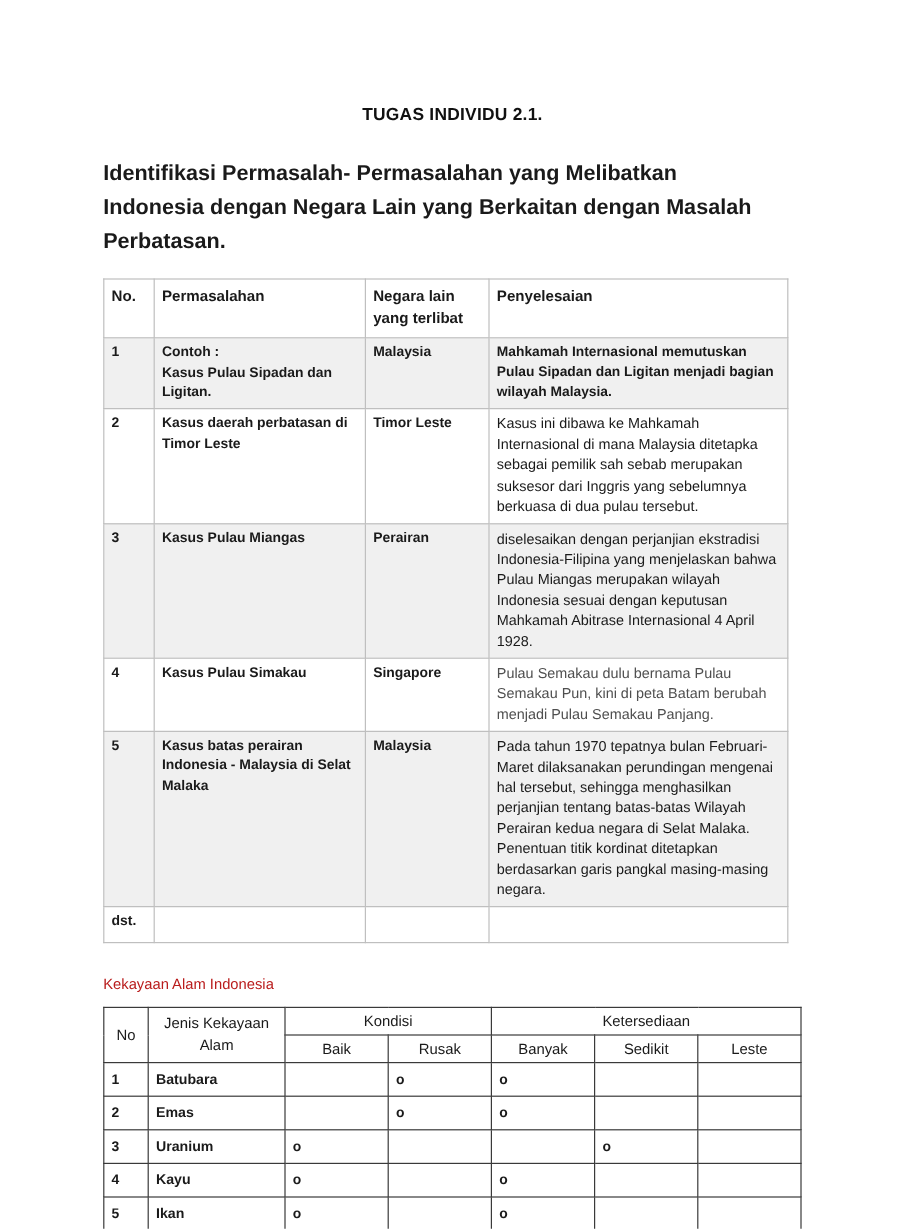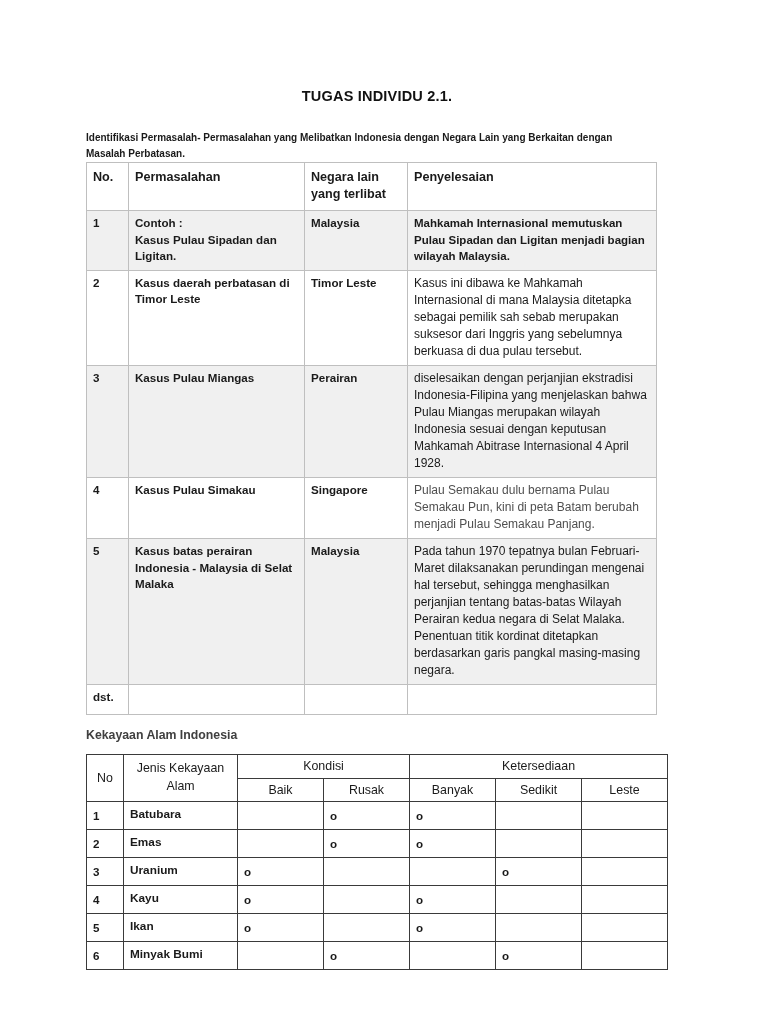--- a/index.html
+++ b/index.html
@@ -44,29 +44,30 @@
     margin-top: 22px;
     font-size: 12.4px;
     line-height: 1.62;
     font-weight: 600;
     color: #1a1a1a;
   }
   .id-line { white-space: pre; }
 
   .intro {
     margin-top: 26px;
-    font-size: 10px;
+    font-size: 18px;
     line-height: 1.58;
     font-weight: 600;
     color: #1a1a1a;
     width: 556px;
   }
 
   
   .tbl1 {
+    margin-top: 17px;
     border-collapse: collapse;
     table-layout: fixed;
     width: 570px;
     font-size: 11.3px;
   }
   .tbl1 td, .tbl1 th {
     border: 1px solid #bfbfbf;
     vertical-align: top;
     padding: 4px 6px 5px 6px;
     line-height: 1.42;
@@ -85,24 +86,24 @@
 
   .tbl1 tr.shade td { background: #f0f0f0; }
   .tbl1 td.b { font-weight: bold; font-size: 11.6px; }
   .tbl1 td.sol { font-weight: normal; font-size: 12px; }
   .tbl1 td.sol.bold { font-weight: bold; font-size: 11.5px; }
   .tbl1 td.sol.muted { color: #4f4f4f; }
   .tbl1 tr.dst td { height: 20px; }
 
   
   .sec2-title {
-    margin-top: 13px;
+    margin-top: 27px;
     font-size: 12.3px;
-    font-weight: 700;
-    color: #404040;
+    font-weight: 400;
+    color: #b91c1c;
   }
 
   
   .tbl2 {
     margin-top: 12px;
     border-collapse: collapse;
     table-layout: fixed;
     width: 581px;
     font-size: 12px;
   }

